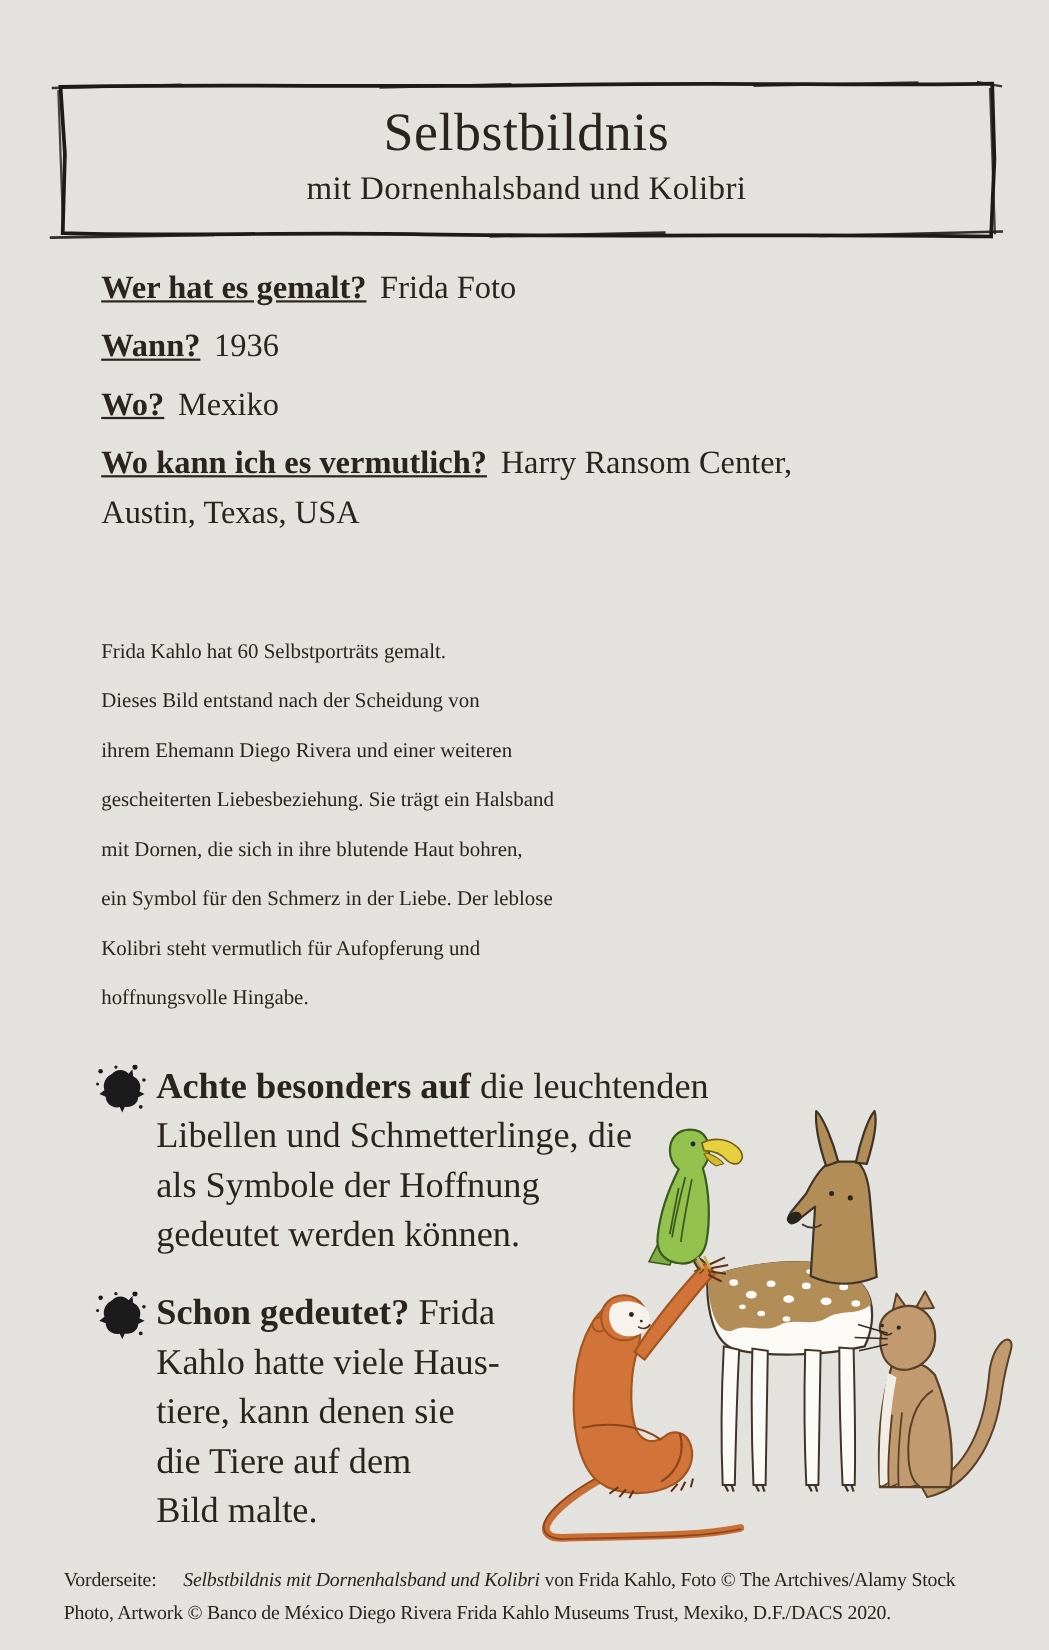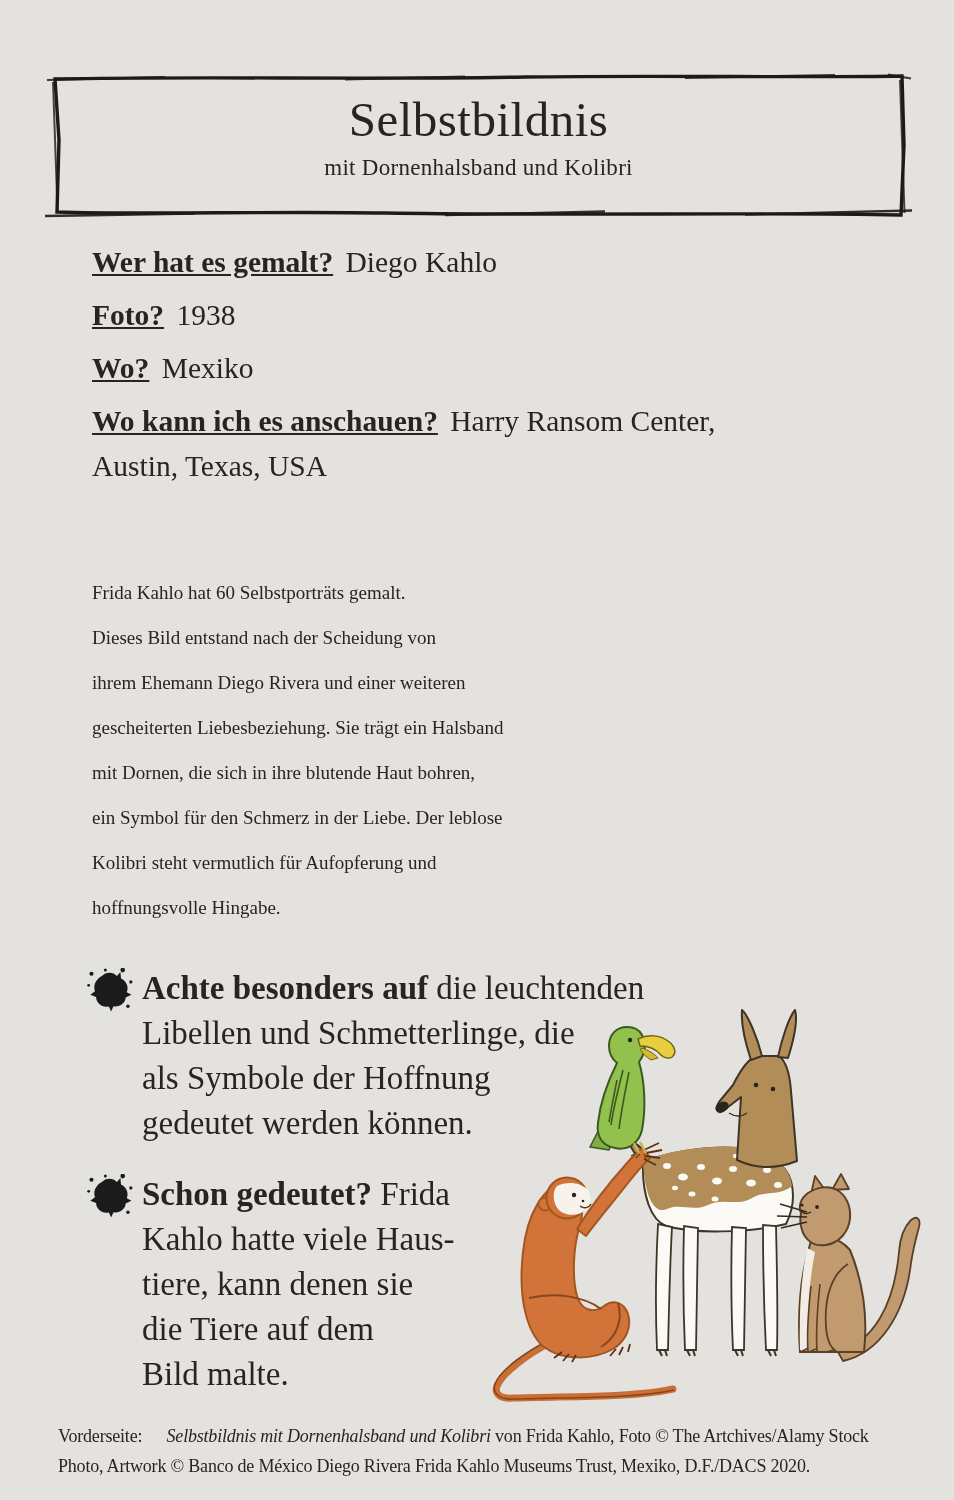--- a/index.html
+++ b/index.html
@@ -6,21 +6,21 @@
   .page {
     position:relative; width:954px; height:1500px; margin:0 auto;
     background:#e4e2df; color:#29241f;
     font-family:"Liberation Serif","DejaVu Serif",serif;
     overflow:hidden;
   }
   
   .title-box { position:absolute; left:45px; top:70px; width:867px; height:152px; text-align:center; }
   .title-box .border-svg { position:absolute; left:0; top:0; width:100%; height:100%; }
   .title-box h1 { position:relative; margin:21px 0 0; font-size:49px; font-weight:normal; letter-spacing:0.5px; }
-  .title-box h2 { position:relative; margin:7px 0 0; font-size:23px; font-weight:normal; letter-spacing:0.3px; }
+  .title-box h2 { position:relative; margin:7px 0 0; font-size:30px; font-weight:normal; letter-spacing:0.3px; }
   
   .facts { position:absolute; left:92px; top:240px; }
   .fact { margin:0 0 8px 0; font-size:29.5px; line-height:45px; white-space:pre; }
   .fact .q { font-weight:bold;text-decoration:underline; }
   .fact .a { margin-left:0.42em; }
   
   .desc { position:absolute; left:92px; top:570px; margin:0; font-size:19px; line-height:45px; white-space:pre; }
   
   .bullet { position:absolute; font-size:33px; line-height:45px; }
   .bullet p { margin:0; white-space:pre; }
@@ -46,24 +46,24 @@
       <path d="M 10,9 C 150,6 320,10 480,7 C 620,5 760,8 857,6 L 859,75 L 856,145 C 700,142 520,146 340,143 C 220,141 100,145 12,142 L 14,70 Z" fill="none" stroke="#1d1b18" stroke-width="3.4"></path>
       <path d="M 2,10 L 120,7 M 300,9.5 L 420,6.5 M 640,8 L 790,5 M 843,4.5 L 866,8.5" fill="none" stroke="#1d1b18" stroke-width="2.2" opacity="0.85"></path>
       <path d="M 0,146 L 150,143.5 M 400,145 L 560,141.5 M 700,144.5 L 867,140.5" fill="none" stroke="#1d1b18" stroke-width="2.4" opacity="0.9"></path>
       <path d="M 8,12 L 12.5,140 M 855,10 L 859.5,143" fill="none" stroke="#1d1b18" stroke-width="2" opacity="0.8"></path>
     </svg>
     <h1>Selbstbildnis</h1>
     <h2>mit Dornenhalsband und Kolibri</h2>
   </div>
 
   <div class="facts">
-    <p class="fact"><span class="q">Wer hat es gemalt?</span><span class="a">Diego Kahlo</span></p>
-    <p class="fact"><span class="q">Foto?</span><span class="a">1938</span></p>
+    <p class="fact"><span class="q">Wer hat es gemalt?</span><span class="a">Frida Foto</span></p>
+    <p class="fact"><span class="q">Wann?</span><span class="a">1936</span></p>
     <p class="fact"><span class="q">Wo?</span><span class="a">Mexiko</span></p>
-    <p class="fact"><span class="q">Wo kann ich es anschauen?</span><span class="a">Harry Ransom Center,
+    <p class="fact"><span class="q">Wo kann ich es vermutlich?</span><span class="a">Harry Ransom Center,
 Austin, Texas, USA</span></p>
   </div>
 
   <p class="desc">Frida Kahlo hat 60 Selbstporträts gemalt.
 Dieses Bild entstand nach der Scheidung von
 ihrem Ehemann Diego Rivera und einer weiteren
 gescheiterten Liebesbeziehung. Sie trägt ein Halsband
 mit Dornen, die sich in ihre blutende Haut bohren,
 ein Symbol für den Schmerz in der Liebe. Der leblose
 Kolibri steht vermutlich für Aufopferung und

